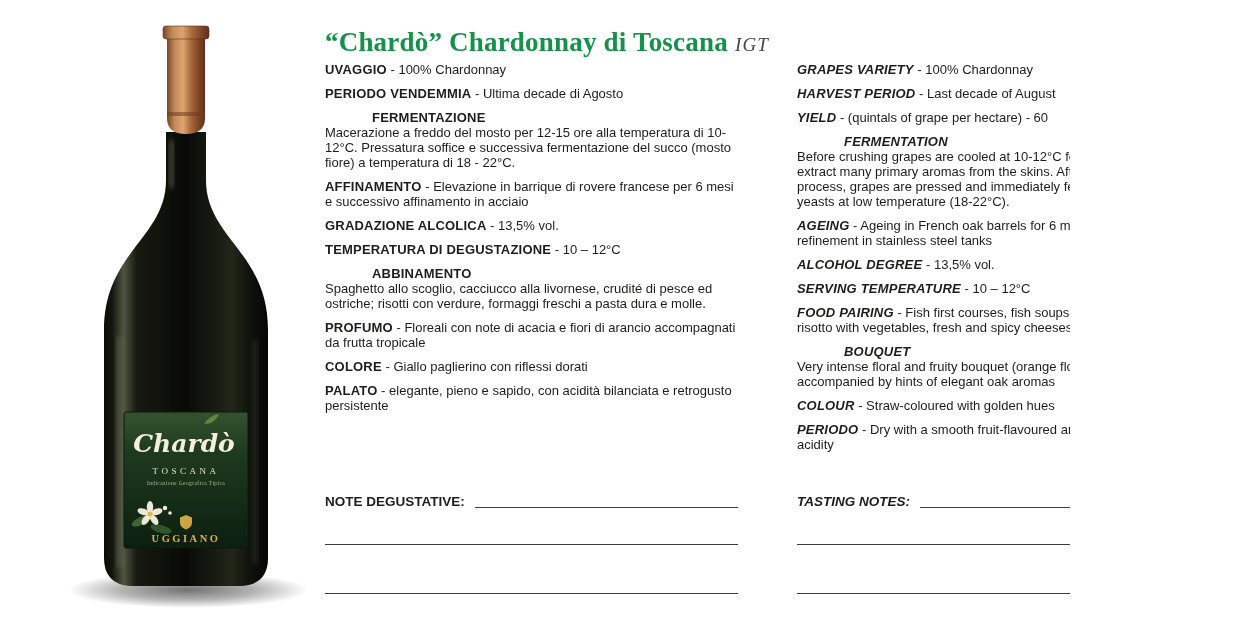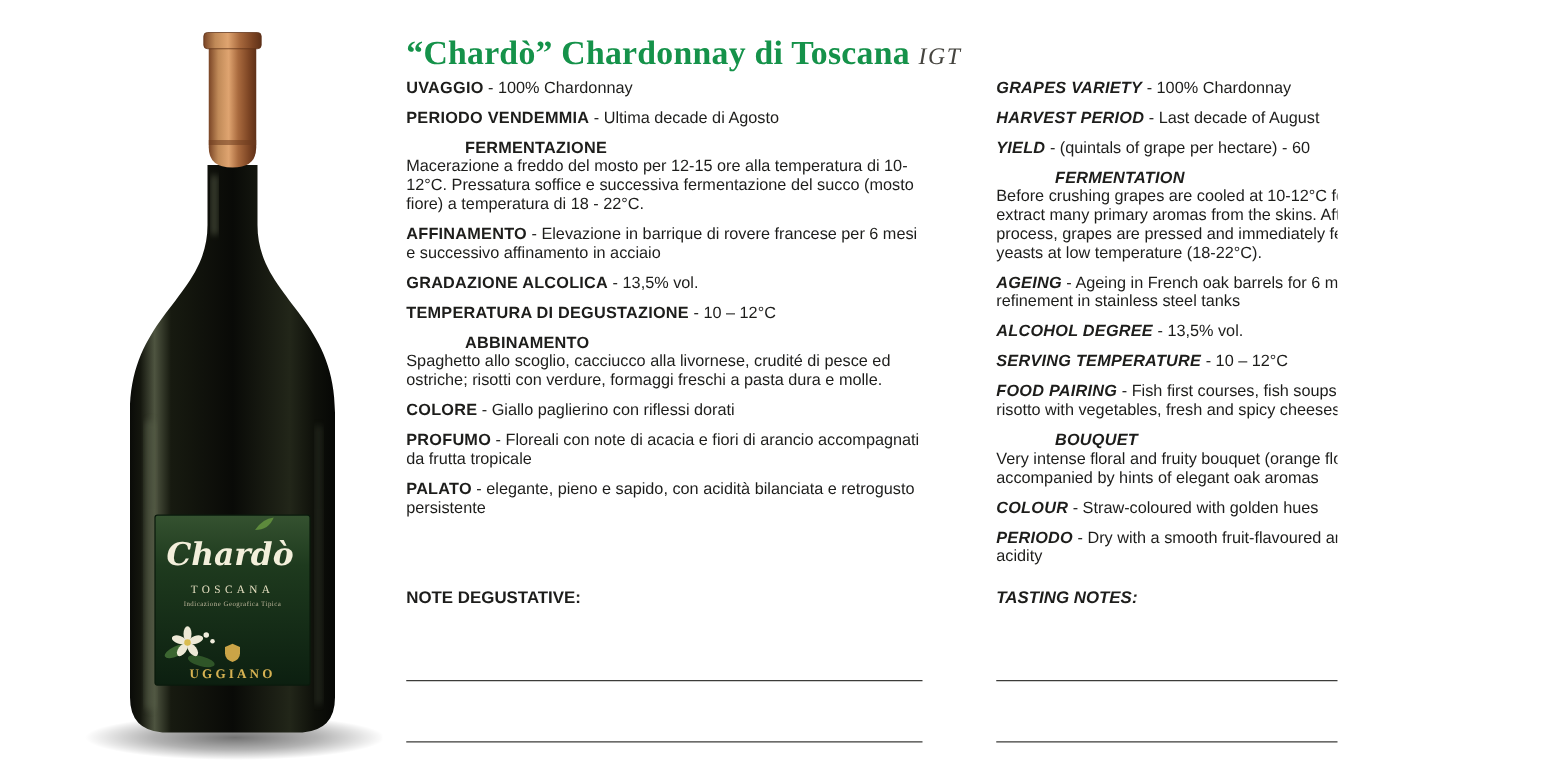--- a/index.html
+++ b/index.html
@@ -28,21 +28,21 @@
   
   .col{position:absolute;top:62px;width:413px;height:560px;font-size:13px;line-height:15px;}
   .col-it{left:325px;}
   .col-en{left:797px;}
   .entry{margin:0 0 9px 0;}
   .entry-label{font-weight:bold;letter-spacing:.2px;}
   .col-en .entry-label{font-style:italic;}
   .entry.block .entry-label{display:block;margin-left:47px;}
 
   
-  .notes-row{position:absolute;top:408px;left:0;right:0;display:flex;align-items:flex-start;flex-direction:column;}
+  .notes-row{position:absolute;top:431px;left:0;right:0;display:flex;align-items:center;}
   .notes-label{font-weight:bold;font-size:13.5px;white-space:nowrap;margin-right:10px;}
   .col-en .notes-label{font-style:italic;}
   .notes-fill{flex:1;border-bottom:1.3px solid var(--line,#3c3c3a);margin-bottom:2px;height:14px;}
   .notes-line{position:absolute;left:0;width:100%;border-bottom:1.3px solid var(--line,#3c3c3a);}
   .line-1{top:482px;}
   .line-2{top:531px;}
 
   
   .bottle{position:absolute;left:66px;top:0;width:240px;height:620px;}
 </style>
@@ -147,23 +147,23 @@
   <p class="entry block"><span class="entry-label">FERMENTAZIONE</span><span class="entry-text">Macerazione a freddo del mosto per 12-15 ore alla temperatura di 10-12°C. Pressatura soffice e successiva fermentazione del succo (mosto fiore) a temperatura di 18 - 22°C.</span></p>
 
   <p class="entry"><span class="entry-label">AFFINAMENTO</span><span class="entry-sep"> - </span><span class="entry-text">Elevazione in barrique di rovere francese per 6 mesi e successivo affinamento in acciaio</span></p>
 
   <p class="entry"><span class="entry-label">GRADAZIONE ALCOLICA</span><span class="entry-sep"> - </span><span class="entry-text">13,5% vol.</span></p>
 
   <p class="entry"><span class="entry-label">TEMPERATURA DI DEGUSTAZIONE</span><span class="entry-sep"> - </span><span class="entry-text">10 – 12°C</span></p>
 
   <p class="entry block"><span class="entry-label">ABBINAMENTO</span><span class="entry-text">Spaghetto allo scoglio, cacciucco alla livornese, crudité di pesce ed ostriche; risotti con verdure, formaggi freschi a pasta dura e molle.</span></p>
 
+  <p class="entry"><span class="entry-label">PROFUMO</span><span class="entry-sep"> - </span><span class="entry-text">Floreali con note di acacia e fiori di arancio accompagnati da frutta tropicale</span></p>
+
   <p class="entry"><span class="entry-label">COLORE</span><span class="entry-sep"> - </span><span class="entry-text">Giallo paglierino con riflessi dorati</span></p>
-
-  <p class="entry"><span class="entry-label">PROFUMO</span><span class="entry-sep"> - </span><span class="entry-text">Floreali con note di acacia e fiori di arancio accompagnati da frutta tropicale</span></p>
 
   <p class="entry"><span class="entry-label">PALATO</span><span class="entry-sep"> - </span><span class="entry-text">elegante, pieno e sapido, con acidità bilanciata e retrogusto persistente</span></p>
 </div>
     <div class="notes-row">
       <span class="notes-label">NOTE DEGUSTATIVE:</span>
       <span class="notes-fill"></span>
     </div>
     <div class="notes-line line-1"></div>
     <div class="notes-line line-2"></div>
   </section>

